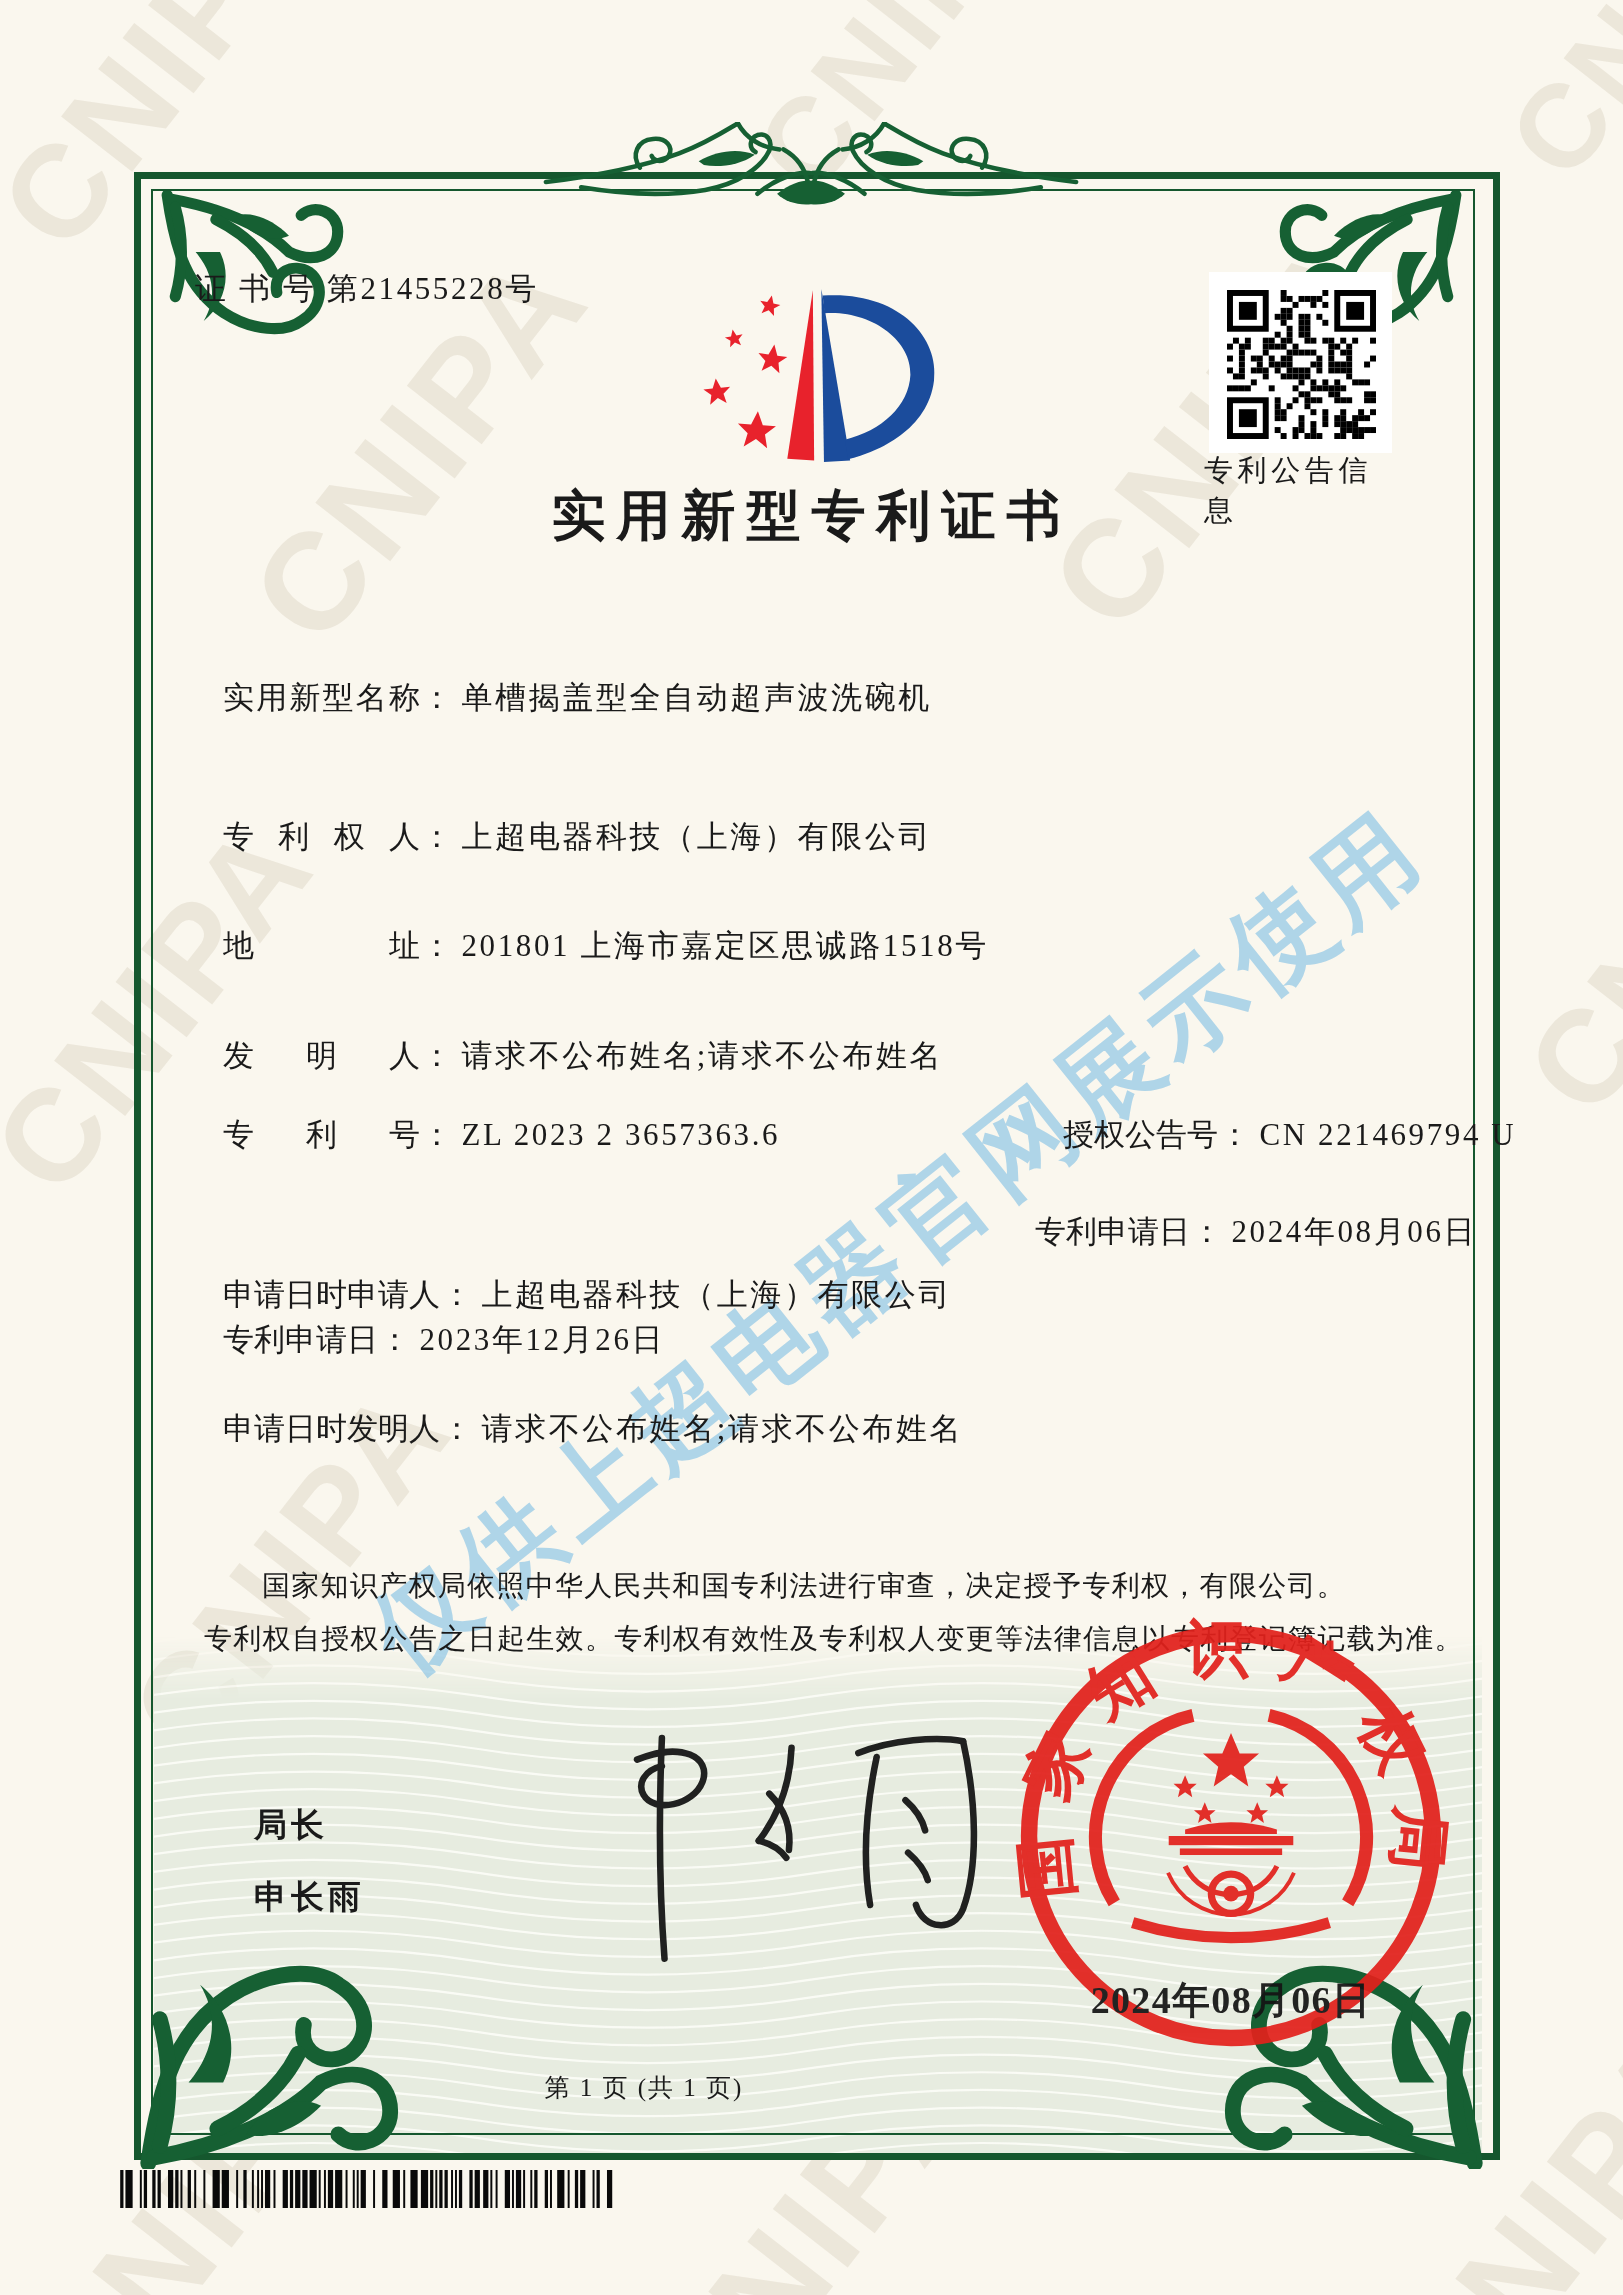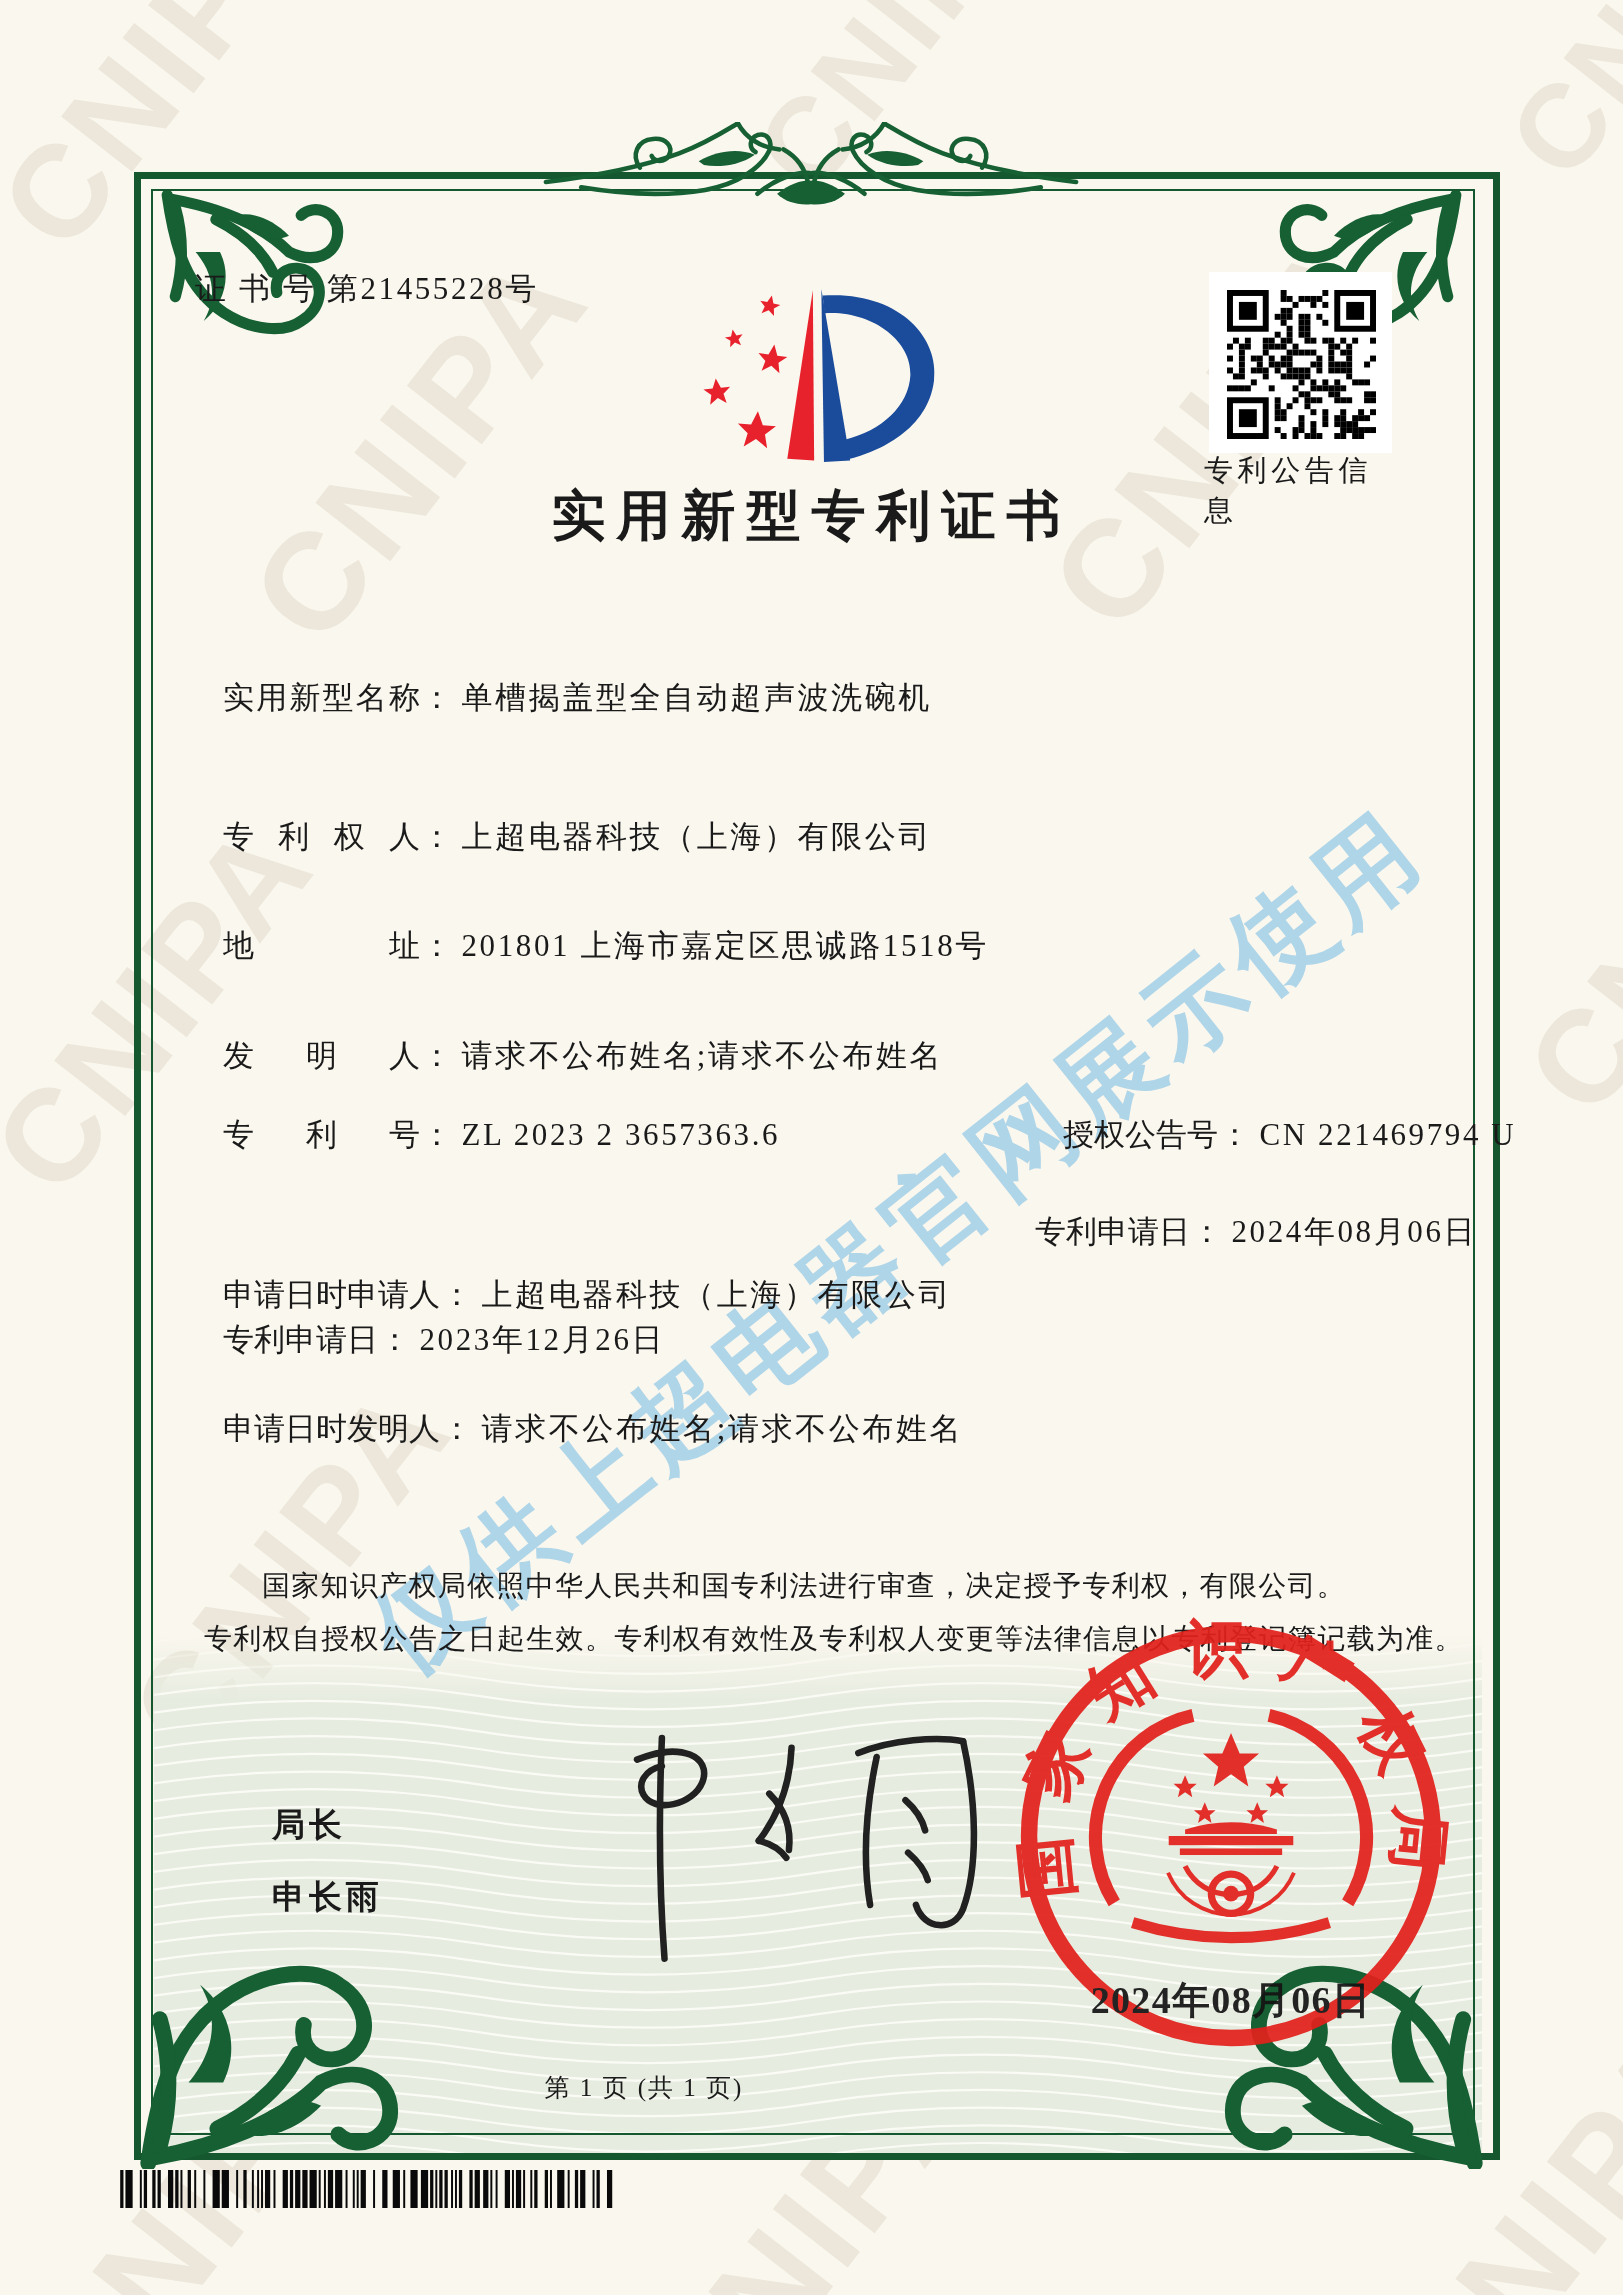--- a/index.html
+++ b/index.html
@@ -32,21 +32,21 @@
     mask-image:linear-gradient(180deg,transparent 0,#000 62px);
   }
   
   .certno{left:195px;top:268px;font-size:31px;letter-spacing:2.6px;z-index:5;}
   .title{left:0;top:480px;width:1623px;text-align:center;font-size:54px;font-weight:700;letter-spacing:11px;z-index:5;}
   .row{position:absolute;font-size:31px;white-space:nowrap;z-index:5;}
   .jlabel{display:inline-flex;justify-content:space-between;width:197px;vertical-align:bottom;}
   .colon{margin:0 9.2px 0 1.3px;}
   .val{letter-spacing:2.6px;}
   .stmt{position:absolute;font-size:28px;letter-spacing:1.3px;white-space:nowrap;z-index:5;}
-  .director{position:absolute;left:272px;font-size:33px;font-weight:700;z-index:5;
+  .director{position:absolute;left:254px;font-size:33px;font-weight:700;z-index:5;
     font-family:Liberation Serif, serif;letter-spacing:3.9px;}
   .qrcaption{left:1204px;top:451px;width:194px;text-align:left;font-size:29px;letter-spacing:4.6px;z-index:5;}
   .footer{left:0;top:2071px;width:1288px;text-align:center;font-size:25px;letter-spacing:2px;z-index:5;}
   .qrbg{left:1209px;top:272px;width:183px;height:181px;background:#fff;z-index:4;}
   svg{display:block;}
   .z3{z-index:3;} .z5{z-index:5;} .z6{z-index:6;}
 </style>
 </head>
 <body>
 

